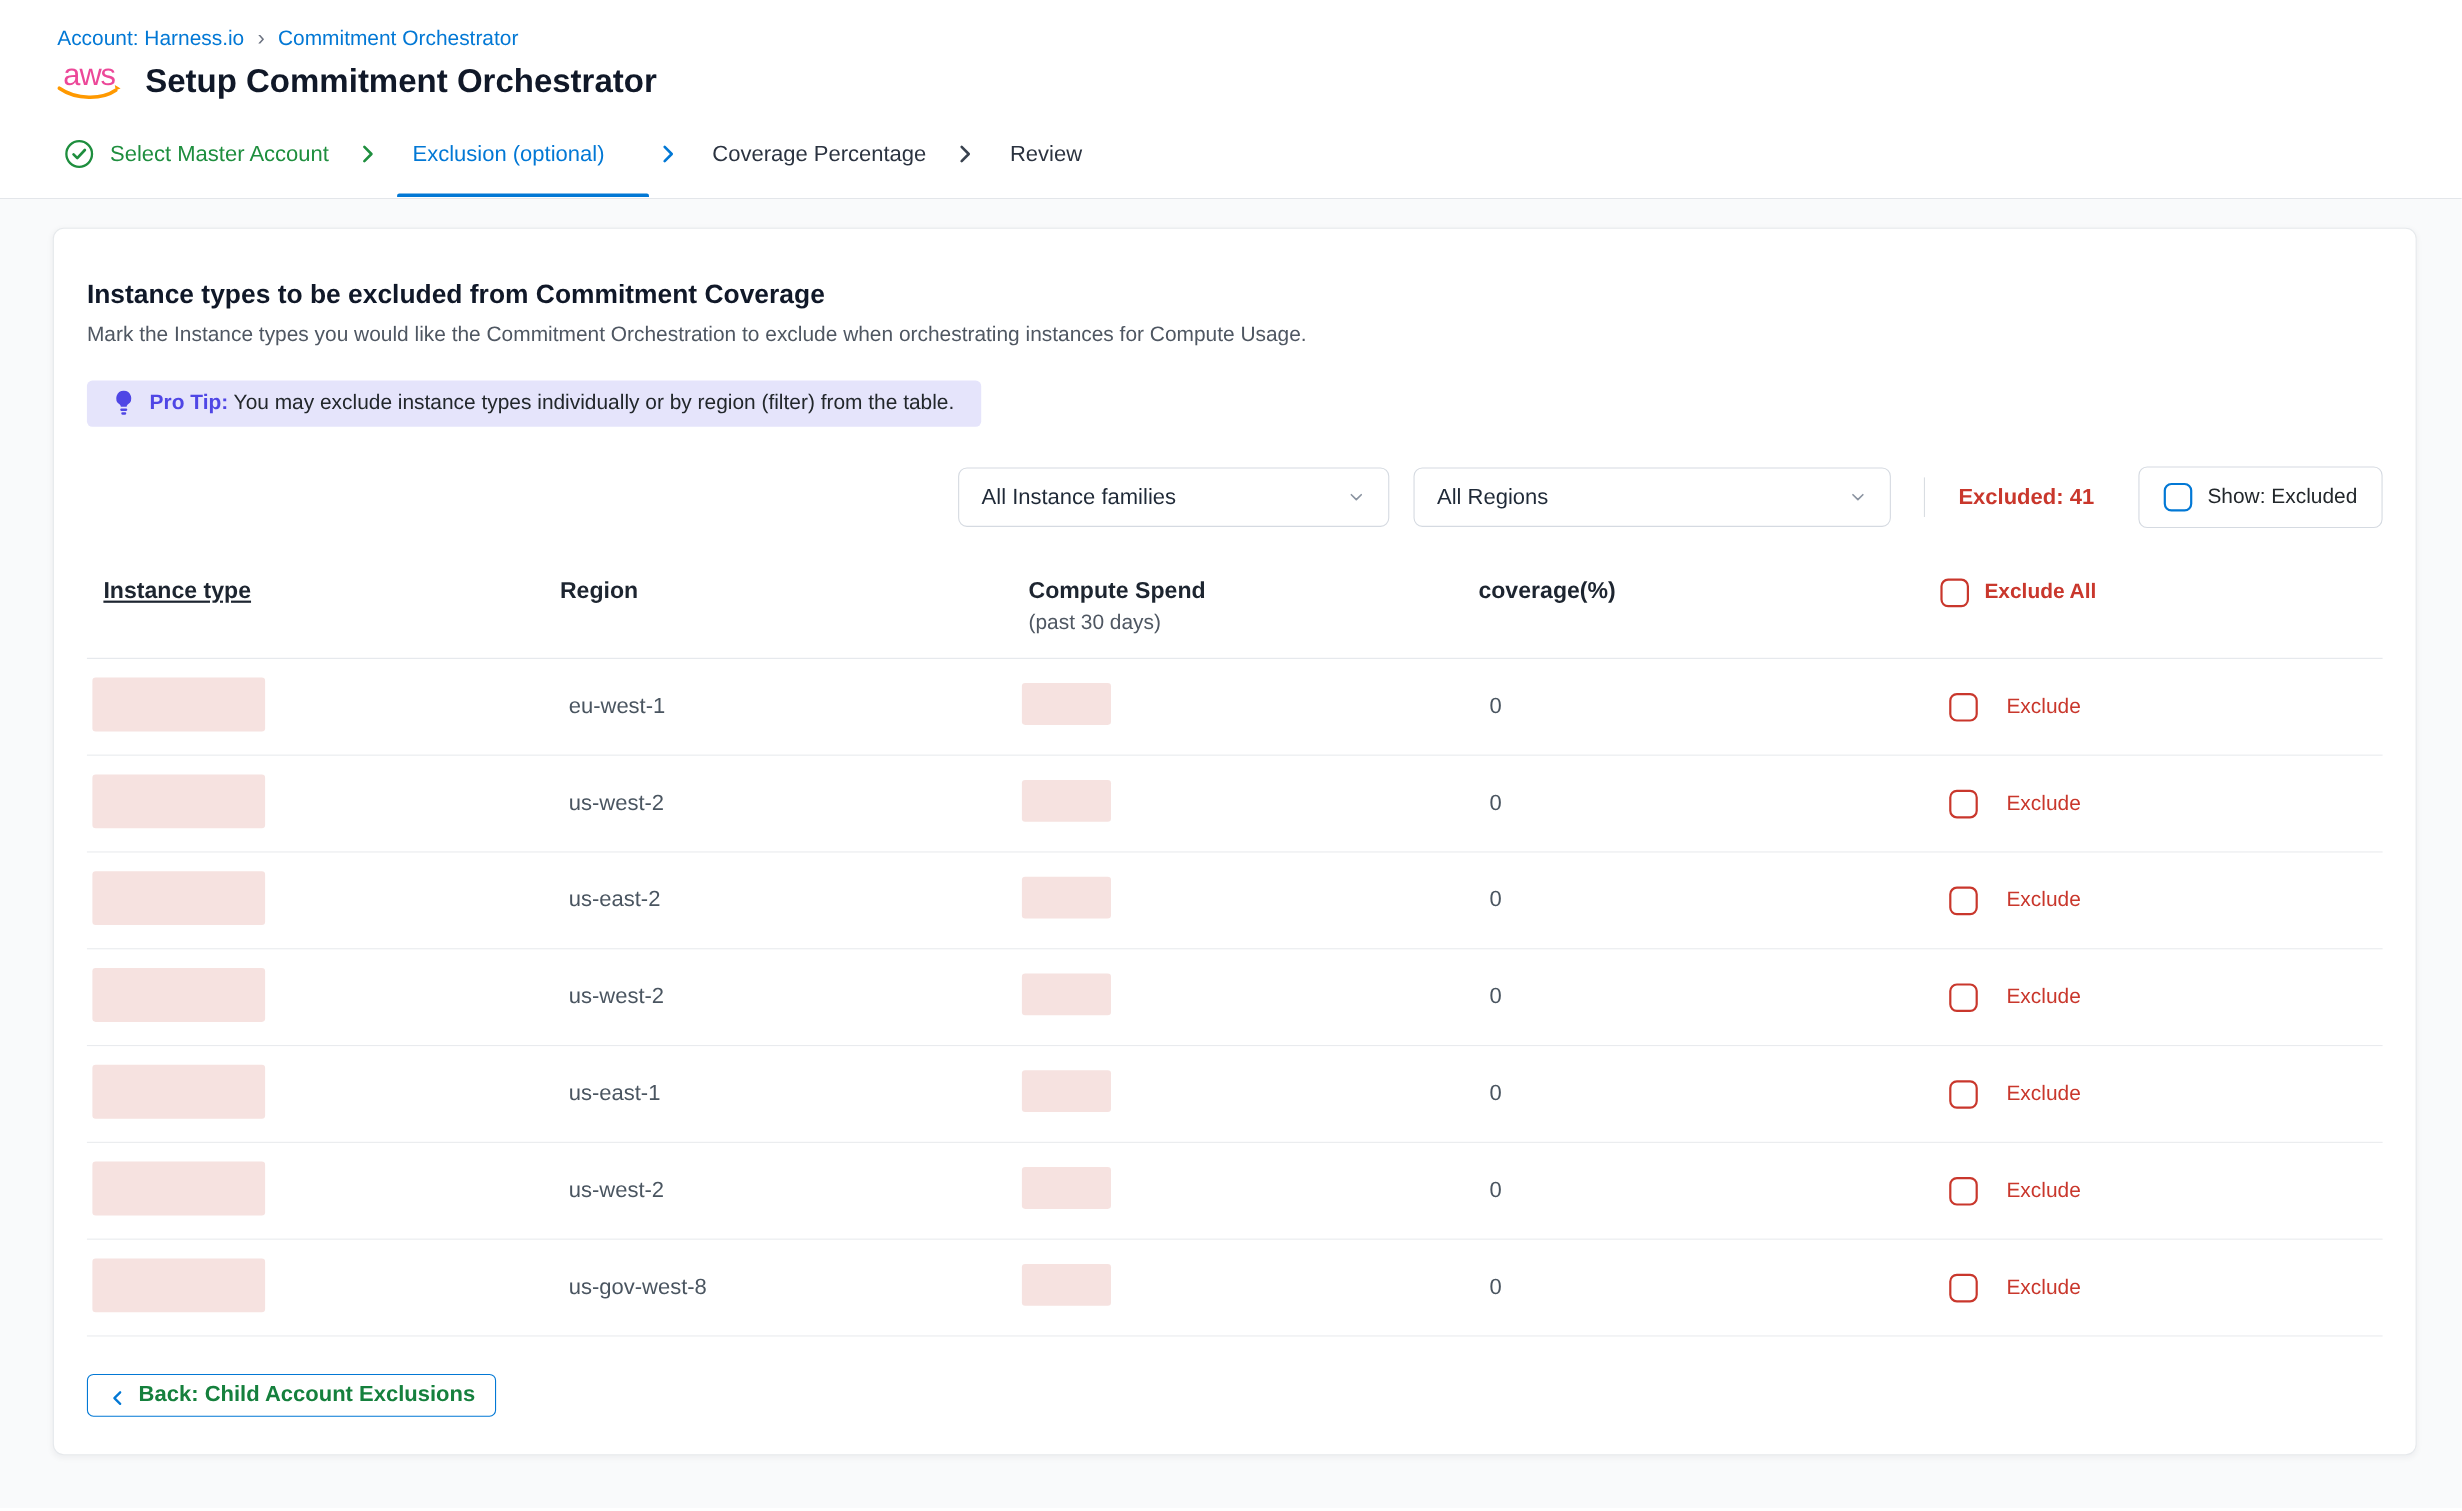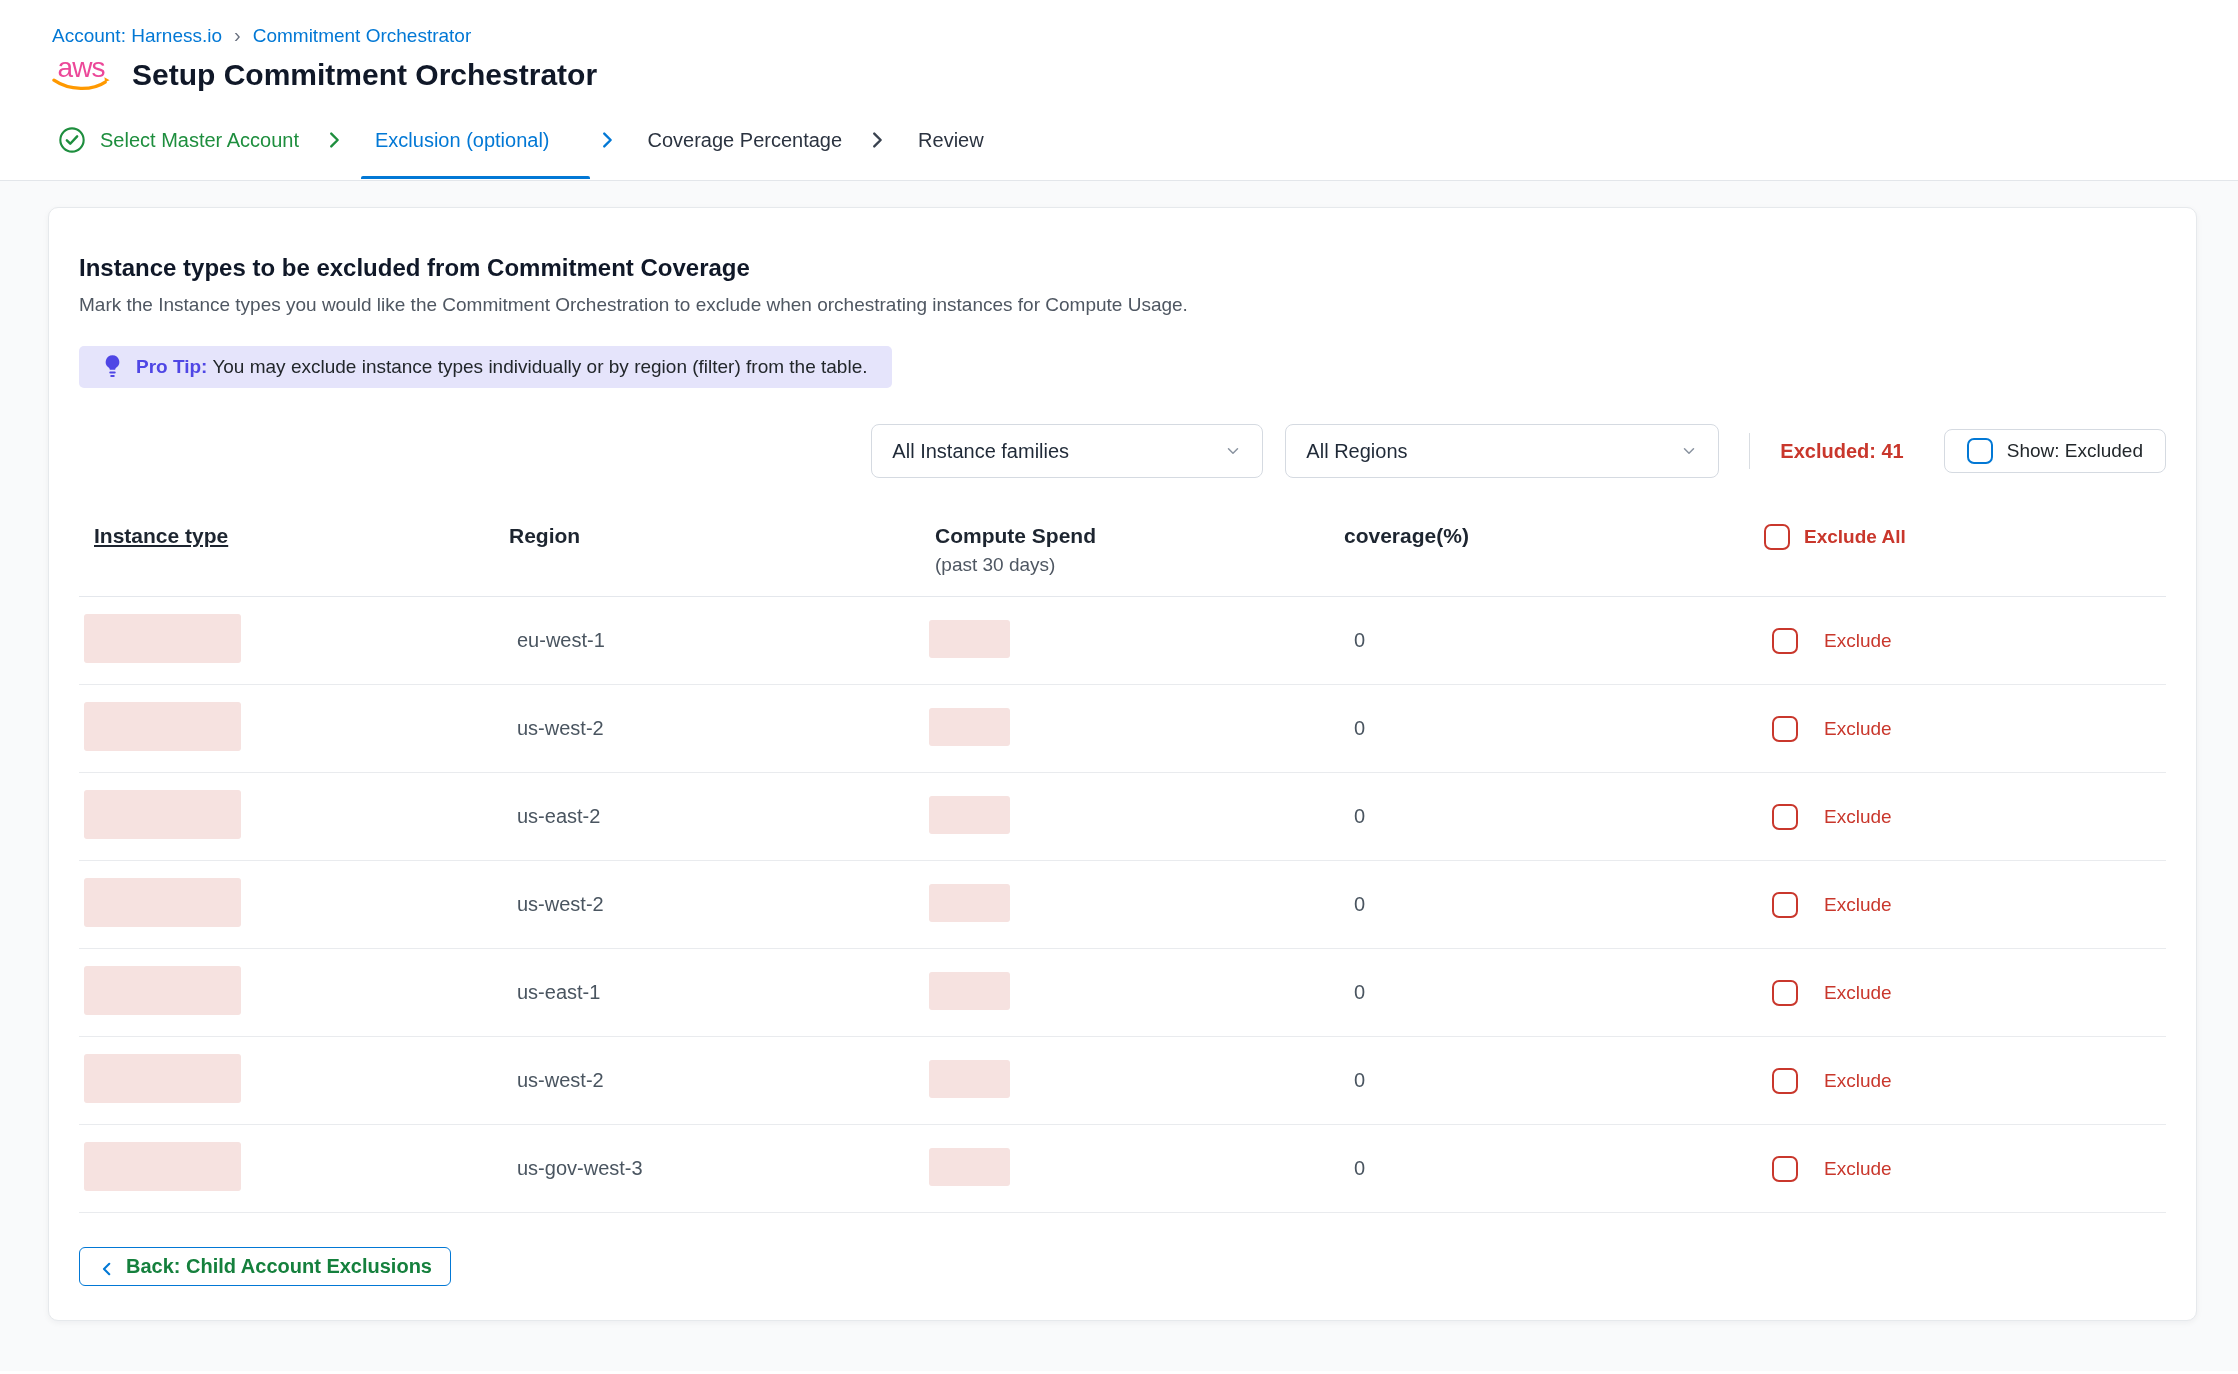--- a/index.html
+++ b/index.html
@@ -73,21 +73,21 @@
   .select {
     display:flex; align-items:center; justify-content:space-between;
     width: 392px; height: 54px; padding: 0 20px;
     border: 1px solid #d5dae1; border-radius: 8px;
     background:#fff; font-size: 20px; color:#1f2937; cursor:pointer;
   }
   .vdivider { width:1px; height:36px; background:#d9dde2; margin: 0 8px; }
   .excluded-count { color:#c9372c; font-weight:700; font-size:20px; margin-right:18px; }
   .show-excluded {
     display:flex; align-items:center; gap:14px;
-    height: 44px; padding: 0 22px;
+    height: 56px; padding: 0 22px;
     border: 1px solid #d5dae1; border-radius: 8px;
     background:#fff; font-size:19px; color:#22272b; cursor:pointer;
   }
 
   .cb {
     display:inline-block; width:26px; height:26px;
     border-radius:7px; background:#fff; cursor:pointer; flex:0 0 auto;
   }
   .cb-blue { border:2px solid #0278d5; }
   .cb-red  { border:2px solid #c9372c; }
@@ -323,21 +323,21 @@
           <div class="cell c-exclude">
             <span class="cb cb-red"></span>
             <span class="exclude-label">Exclude</span>
           </div>
         </div>
 
         <div class="trow">
           <div class="cell">
             <span class="redact redact-lg"></span>
           </div>
-          <div class="cell c-region">us-gov-west-3</div>
+          <div class="cell c-region">us-gov-west-8</div>
           <div class="cell">
             <span class="redact redact-sm"></span>
           </div>
           <div class="cell c-coverage">0</div>
           <div class="cell c-exclude">
             <span class="cb cb-red"></span>
             <span class="exclude-label">Exclude</span>
           </div>
         </div>
       </div>

